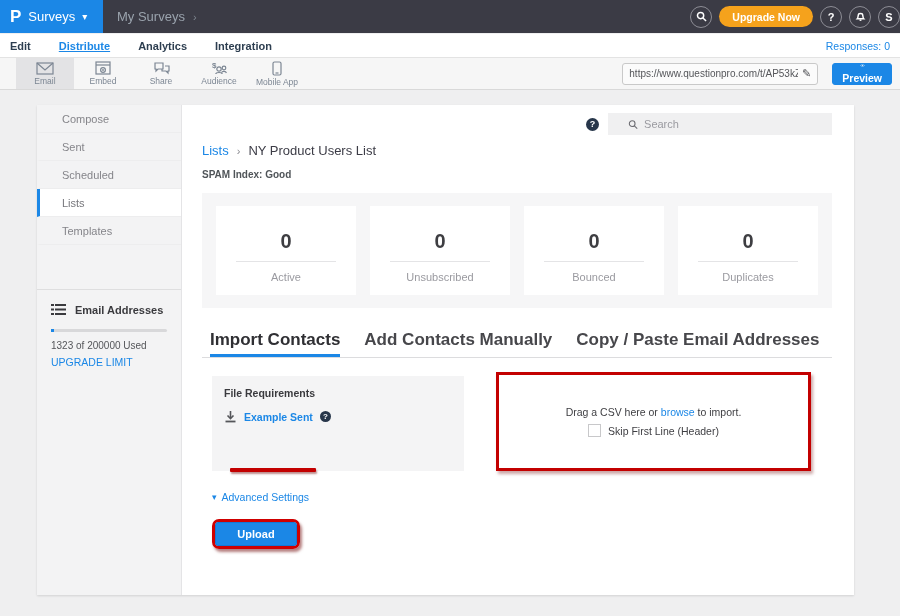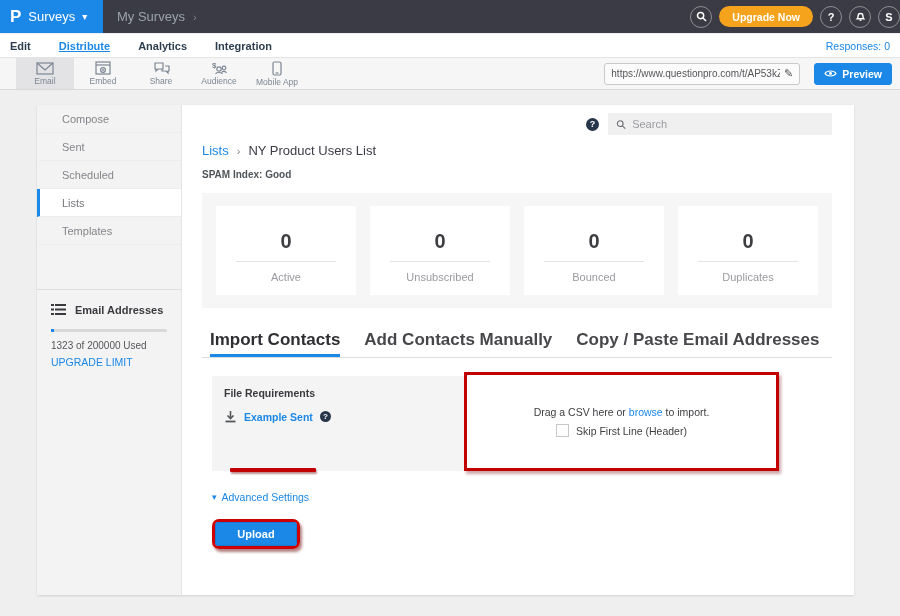--- a/index.html
+++ b/index.html
@@ -29,62 +29,62 @@
   
   .toolbar { position:absolute; left:0; top:57px; width:900px; height:33px; background:#f6f6f6; border-top:1px solid #e3e3e3; border-bottom:1px solid #d9d9d9; display:flex; align-items:stretch; padding:0 0 0 16px; }
   .tool-item { width:58px; display:flex; flex-direction:column; align-items:center; justify-content:center; gap:1px; color:#7c8693; }
   .tool-item.selected { background:#e3e3e5; }
   .tool-item .t-label { font-size:8.5px; }
   .tool-item svg { display:block; }
   .toolbar-right { margin-left:auto; display:flex; align-items:center; gap:14px; padding-right:8px; }
   .url-box { width:196px; height:22px; background:#fbfbfb; border:1px solid #c9c9c9; border-radius:3px; display:flex; align-items:center; padding:0 6px; gap:4px; }
   .url-text { font-size:10px; color:#55565a; white-space:nowrap; overflow:hidden; flex:1; }
   .pencil { font-size:11px; color:#55565a; }
-  .preview-btn { height:22px; padding:0 9px; background:#1b87e6; border:1px solid #1b87e6; border-radius:3px; color:#fff; font-size:10.5px; font-weight:bold; display:flex; align-items:center; gap:5px; }
+  .preview-btn { height:22px; padding:0 9px; background:#1b87e6; border:1px solid #1b87e6; border-radius:3px; color:#fff; font-size:10.5px; font-weight:bold; display:flex; align-items:center; gap:5px;flex-direction:column; }
 
   
   .panel { position:absolute; left:37px; top:105px; width:817px; height:490px; background:#ffffff; box-shadow:0 1px 2px rgba(0,0,0,0.12); display:flex; }
 
   
   .sidebar { width:145px; background:#f3f3f4; border-right:1px solid #e4e4e6; display:flex; flex-direction:column; }
   .side-item { height:28px; display:flex; align-items:center; padding-left:22px; font-size:11px; color:#85858a; border-bottom:1px solid #ededee; border-left:3px solid transparent; }
   .side-item.active { background:#ffffff; border-left:3px solid #1b87e6; color:#77777c; }
   .side-spacer { height:45px; border-bottom:1px solid #dededf; }
   .email-addresses { padding:14px 14px 0 14px; }
   .ea-head { display:flex; align-items:center; gap:9px; font-size:11px; font-weight:bold; color:#3a3a3e; }
   .ea-progress { margin-top:13px; height:3px; background:#d8d8da; position:relative; border-radius:2px; }
   .ea-progress .fill { position:absolute; left:0; top:0; bottom:0; width:3px; background:#1b87e6; }
   .ea-usage { margin-top:8px; font-size:10px; color:#55565a; }
   .ea-upgrade { margin-top:5px; font-size:10.5px; color:#1b87e6; }
 
   
   .main { flex:1; position:relative; padding:8px 22px 0 20px; }
   .search-row { display:flex; justify-content:flex-end; align-items:center; gap:9px; }
   .help-circle { width:13px; height:13px; border-radius:50%; background:#27364a; color:#fff; font-size:9px; font-weight:bold; display:flex; align-items:center; justify-content:center; }
-  .search-box { width:224px; height:22px; background:#f0f0f1; display:flex; align-items:center; padding:0 8px; gap:6px; }
+  .search-box { width:224px; height:22px; background:#f0f0f1; display:flex; align-items:center; padding:0 20px; gap:6px; }
   .search-box input { border:none; background:transparent; outline:none; font-size:11px; color:#55565a; font-family:"Liberation Sans", sans-serif; width:100%; }
   .search-box input::placeholder { color:#9a9aa0; }
 
   .list-breadcrumb { margin-top:8px; display:flex; align-items:center; gap:8px; font-size:13px; }
   .lb-parent { color:#1b87e6; }
   .lb-sep { color:#8a8a90; font-size:11px; }
   .lb-current { color:#3c3c46; }
   .spam { margin-top:11px; font-size:10px; color:#4f5458; font-weight:bold; }
 
   .stat-band { margin-top:13px; background:#f6f6f7; padding:13px 14px; display:flex; gap:14px; }
   .stat-card { flex:1; background:#ffffff; height:89px; display:flex; flex-direction:column; align-items:center; padding-top:24px; }
   .stat-value { font-size:20px; font-weight:bold; color:#3e3e42; }
   .stat-divider { width:72%; height:1px; background:#e4e4e6; margin:8px 0 9px; }
   .stat-label { font-size:11px; color:#9a9aa0; }
 
   .tabs { margin-top:22px; display:flex; gap:24px; border-bottom:1px solid #dcdcde; padding-left:8px; }
   .tab { font-size:17px; font-weight:bold; color:#47474b; padding-bottom:4px; border-bottom:3px solid transparent; }
   .tab.active { color:#2f2f33; border-bottom-color:#1b87e6; }
 
-  .import-area { margin-top:18px; padding-left:10px; display:flex; }
+  .import-area { margin-top:18px; padding-left:10px; display:flex; gap:32px; }
   .file-req { width:252px; background:#f4f4f5; padding:11px 12px 14px; position:relative; }
   .fr-title { font-size:10.5px; font-weight:bold; color:#3a3a3e; }
   .fr-body { margin-top:6px; font-size:10.5px; color:#4e4e52; line-height:1.45; }
   .fr-link-row { margin-top:11px; display:flex; align-items:center; gap:7px; }
   .fr-link { font-size:10.5px; font-weight:bold; color:#1b87e6; }
   .fr-help { width:11px; height:11px; border-radius:50%; background:#27364a; color:#fff; font-size:8px; font-weight:bold; display:flex; align-items:center; justify-content:center; }
   .red-underline { position:absolute; left:18px; bottom:-1px; width:86px; height:4px; background:#c30000; border-radius:1px; box-shadow:1px 2px 2px rgba(110,0,0,0.45); }
 
   .dropzone { width:315px; height:99px; border:3px solid #c30000; box-shadow:2px 3px 3px rgba(110,0,0,0.35); background:#fff; display:flex; flex-direction:column; align-items:center; justify-content:center; gap:6px; margin-top:-4px; }
   .dz-line { font-size:10.5px; color:#3e3e42; }

